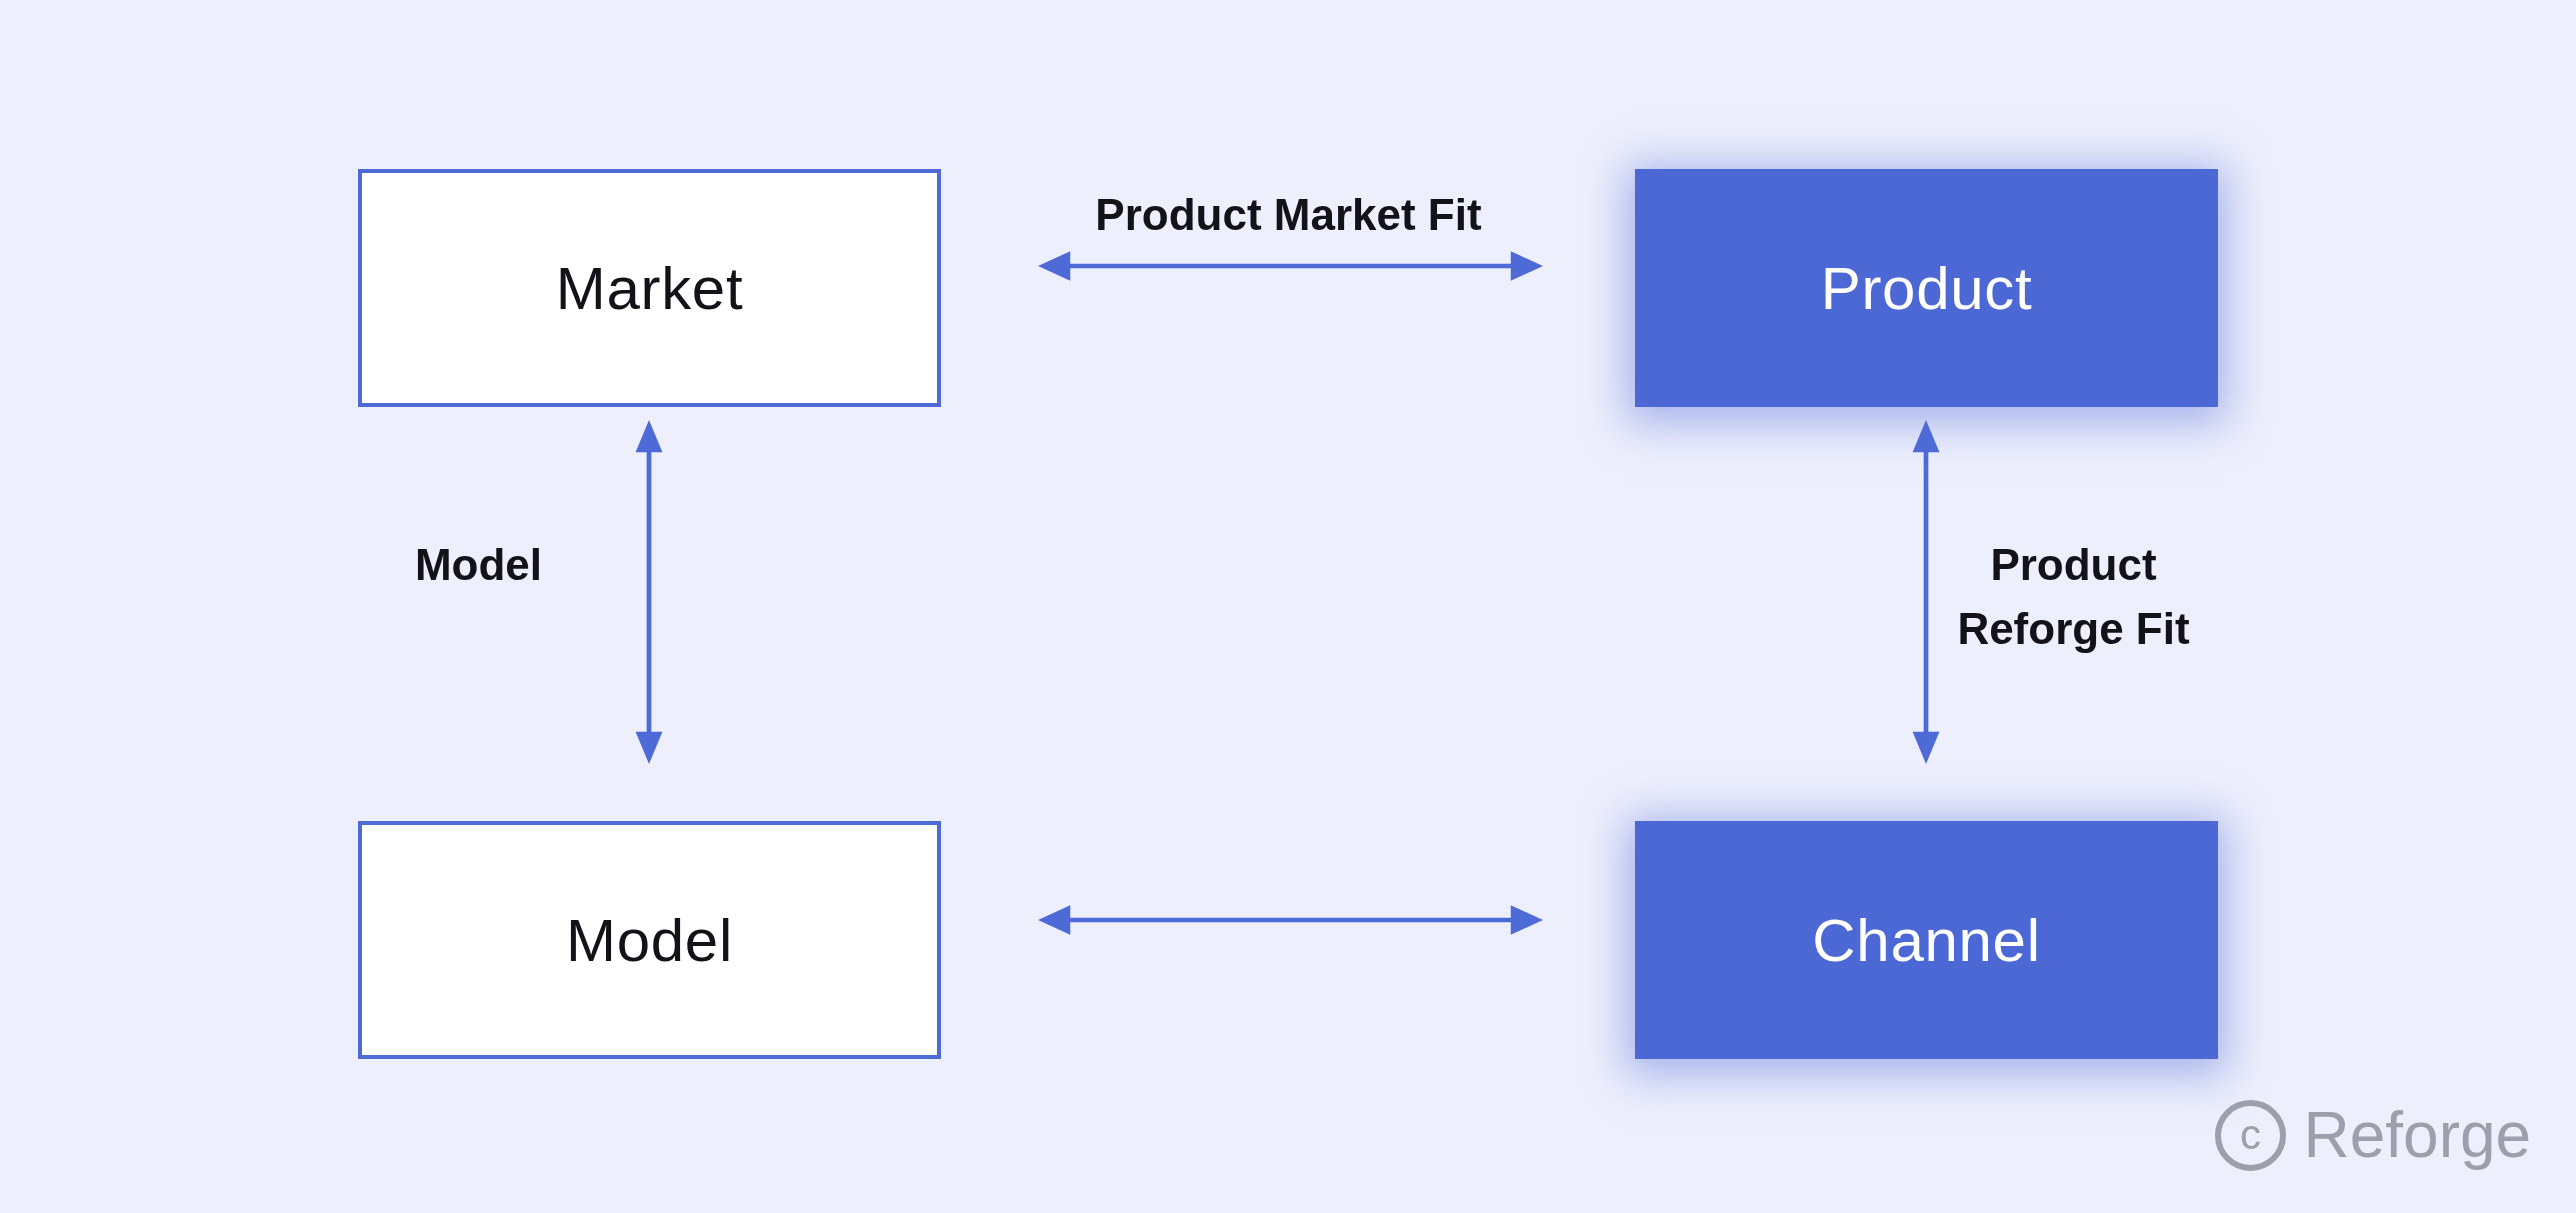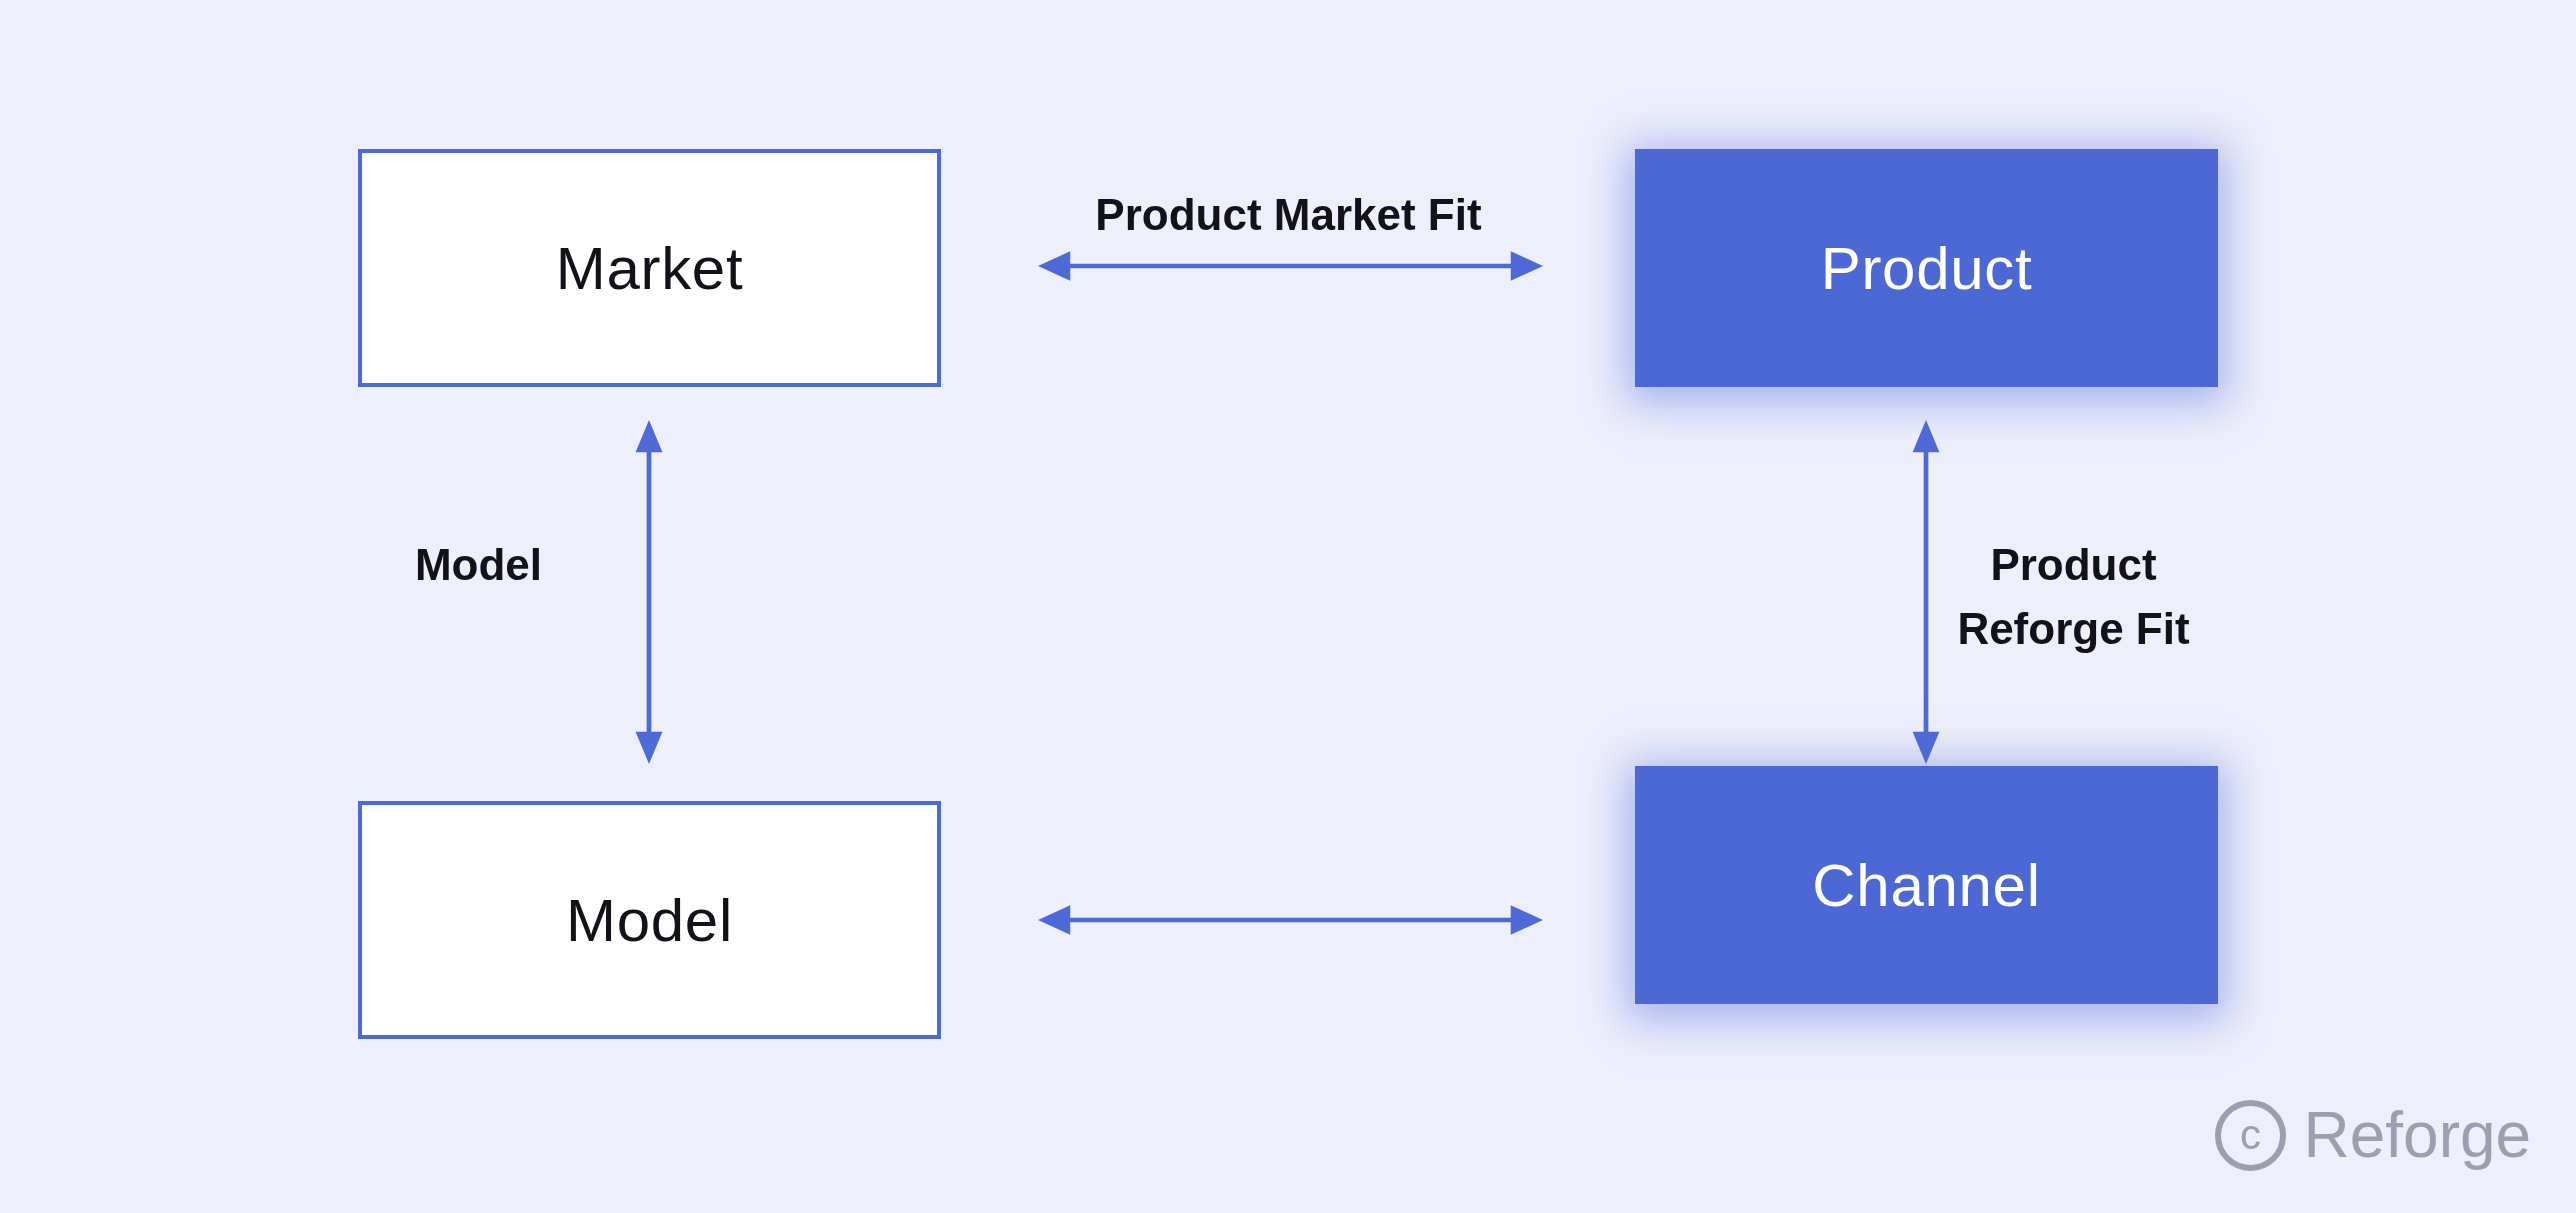--- a/index.html
+++ b/index.html
@@ -17,35 +17,36 @@
     width:2576px;height:1213px;
     background:var(--background);
     overflow:hidden;
   }
   .node{
     position:absolute;
     width:583px;height:238px;
     display:flex;align-items:center;justify-content:center;
     font-size:60px;letter-spacing:0.7px;
     box-sizing:border-box;
+    margin-top:20px;
   }
   .node.outline{
     background:#FFFFFF;
     border:4.7px solid var(--accent-blue);
     color:var(--text-dark);
   }
   .node.filled{
     background:var(--filled-box-blue);
     color:var(--text-on-blue);
     box-shadow:0 6.7px 40px 9.4px rgba(95,118,219,0.50);
   }
   #node-market{left:358px;top:149px;}
   #node-product{left:1635px;top:149px;}
   #node-model{left:358px;top:801px;}
-  #node-channel{left:1635px;top:766px;}
+  #node-channel{left:1635px;top:801px;}
 
   .fit-label{
     position:absolute;
     font-weight:700;
     font-size:44px;
     line-height:64px;
     color:var(--text-dark);
     text-align:center;
     white-space:nowrap;
   }

